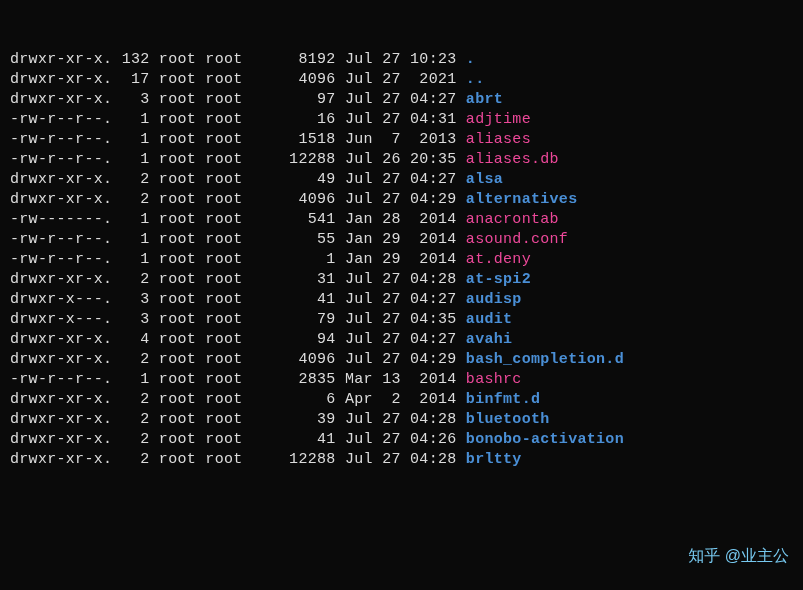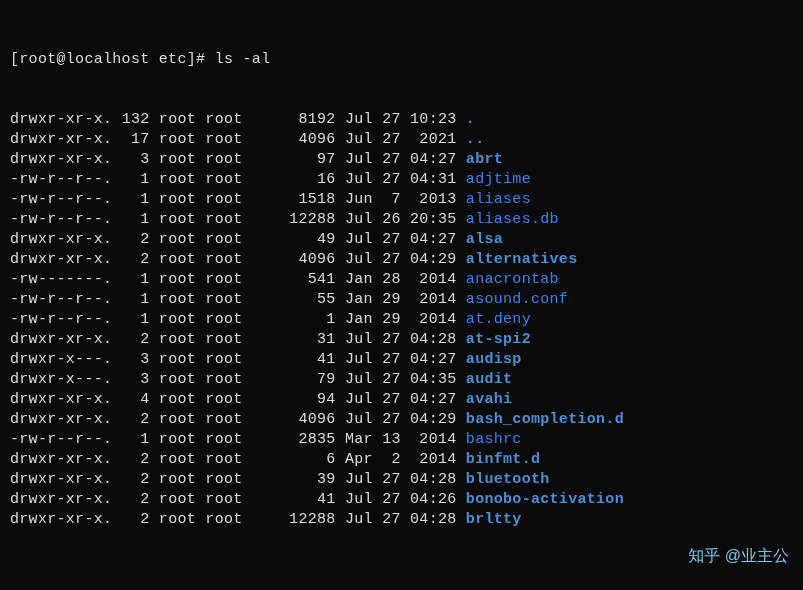--- a/index.html
+++ b/index.html
@@ -20,38 +20,37 @@
       letter-spacing: 0.3px;
     }
     .prompt {
       color: #dcdcdc;
     }
     .dir {
       color: #4a8fd6;
       font-weight: bold;
     }
     .file {
-      color: #3b82f6;
+      color: #ec4899;
       text-align: right;
     }
     .row {
       display: block;
     }
     .watermark {
       position: absolute;
       right: 14px;
       bottom: 24px;
       color: #7dd3fc;
       font-family: "Microsoft YaHei", sans-serif;
       font-size: 16px;
       opacity: 0.95;
       pointer-events: none;
     }
   </style>
 </head>
 <body>
 
 <div class="terminal">
-  <div class="row"><span class="prompt"><span>[root@localhost etc]#</span> <span>ls -al</span></span></div>
   <div id="listing"><div class="row"><span>drwxr-xr-x.</span><span> 132</span><span> root</span><span> root  </span><span>    8192</span><span> Jul</span><span> 27</span><span> 10:23</span><span class="dir"> .</span></div><div class="row"><span>drwxr-xr-x.</span><span>  17</span><span> root</span><span> root  </span><span>    4096</span><span> Jul</span><span> 27</span><span>  2021</span><span class="dir"> ..</span></div><div class="row"><span>drwxr-xr-x.</span><span>   3</span><span> root</span><span> root  </span><span>      97</span><span> Jul</span><span> 27</span><span> 04:27</span><span class="dir"> abrt</span></div><div class="row"><span>-rw-r--r--.</span><span>   1</span><span> root</span><span> root  </span><span>      16</span><span> Jul</span><span> 27</span><span> 04:31</span><span class="file"> adjtime</span></div><div class="row"><span>-rw-r--r--.</span><span>   1</span><span> root</span><span> root  </span><span>    1518</span><span> Jun</span><span>  7</span><span>  2013</span><span class="file"> aliases</span></div><div class="row"><span>-rw-r--r--.</span><span>   1</span><span> root</span><span> root  </span><span>   12288</span><span> Jul</span><span> 26</span><span> 20:35</span><span class="file"> aliases.db</span></div><div class="row"><span>drwxr-xr-x.</span><span>   2</span><span> root</span><span> root  </span><span>      49</span><span> Jul</span><span> 27</span><span> 04:27</span><span class="dir"> alsa</span></div><div class="row"><span>drwxr-xr-x.</span><span>   2</span><span> root</span><span> root  </span><span>    4096</span><span> Jul</span><span> 27</span><span> 04:29</span><span class="dir"> alternatives</span></div><div class="row"><span>-rw-------.</span><span>   1</span><span> root</span><span> root  </span><span>     541</span><span> Jan</span><span> 28</span><span>  2014</span><span class="file"> anacrontab</span></div><div class="row"><span>-rw-r--r--.</span><span>   1</span><span> root</span><span> root  </span><span>      55</span><span> Jan</span><span> 29</span><span>  2014</span><span class="file"> asound.conf</span></div><div class="row"><span>-rw-r--r--.</span><span>   1</span><span> root</span><span> root  </span><span>       1</span><span> Jan</span><span> 29</span><span>  2014</span><span class="file"> at.deny</span></div><div class="row"><span>drwxr-xr-x.</span><span>   2</span><span> root</span><span> root  </span><span>      31</span><span> Jul</span><span> 27</span><span> 04:28</span><span class="dir"> at-spi2</span></div><div class="row"><span>drwxr-x---.</span><span>   3</span><span> root</span><span> root  </span><span>      41</span><span> Jul</span><span> 27</span><span> 04:27</span><span class="dir"> audisp</span></div><div class="row"><span>drwxr-x---.</span><span>   3</span><span> root</span><span> root  </span><span>      79</span><span> Jul</span><span> 27</span><span> 04:35</span><span class="dir"> audit</span></div><div class="row"><span>drwxr-xr-x.</span><span>   4</span><span> root</span><span> root  </span><span>      94</span><span> Jul</span><span> 27</span><span> 04:27</span><span class="dir"> avahi</span></div><div class="row"><span>drwxr-xr-x.</span><span>   2</span><span> root</span><span> root  </span><span>    4096</span><span> Jul</span><span> 27</span><span> 04:29</span><span class="dir"> bash_completion.d</span></div><div class="row"><span>-rw-r--r--.</span><span>   1</span><span> root</span><span> root  </span><span>    2835</span><span> Mar</span><span> 13</span><span>  2014</span><span class="file"> bashrc</span></div><div class="row"><span>drwxr-xr-x.</span><span>   2</span><span> root</span><span> root  </span><span>       6</span><span> Apr</span><span>  2</span><span>  2014</span><span class="dir"> binfmt.d</span></div><div class="row"><span>drwxr-xr-x.</span><span>   2</span><span> root</span><span> root  </span><span>      39</span><span> Jul</span><span> 27</span><span> 04:28</span><span class="dir"> bluetooth</span></div><div class="row"><span>drwxr-xr-x.</span><span>   2</span><span> root</span><span> root  </span><span>      41</span><span> Jul</span><span> 27</span><span> 04:26</span><span class="dir"> bonobo-activation</span></div><div class="row"><span>drwxr-xr-x.</span><span>   2</span><span> root</span><span> root  </span><span>   12288</span><span> Jul</span><span> 27</span><span> 04:28</span><span class="dir"> brltty</span></div></div>
 </div>
 
 <div class="watermark">知乎 @业主公</div>
 
 </body></html>

